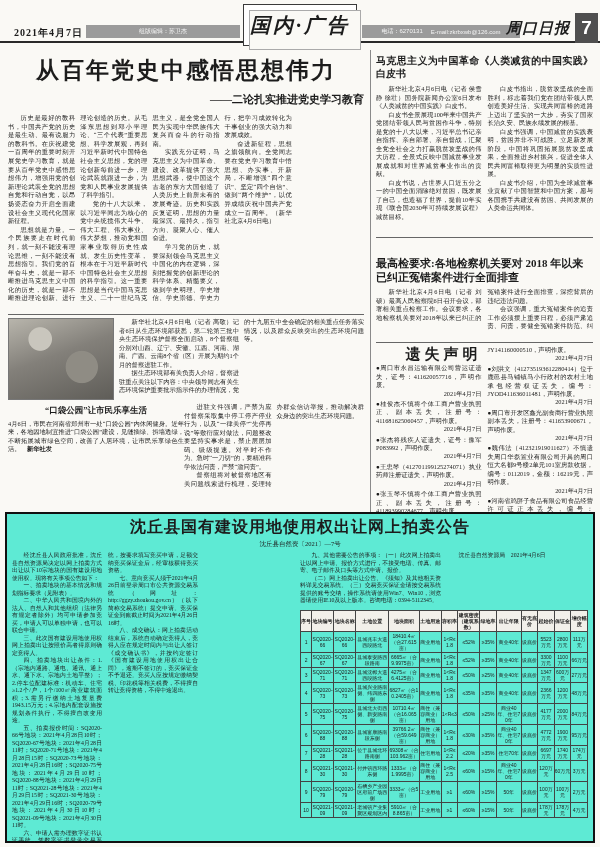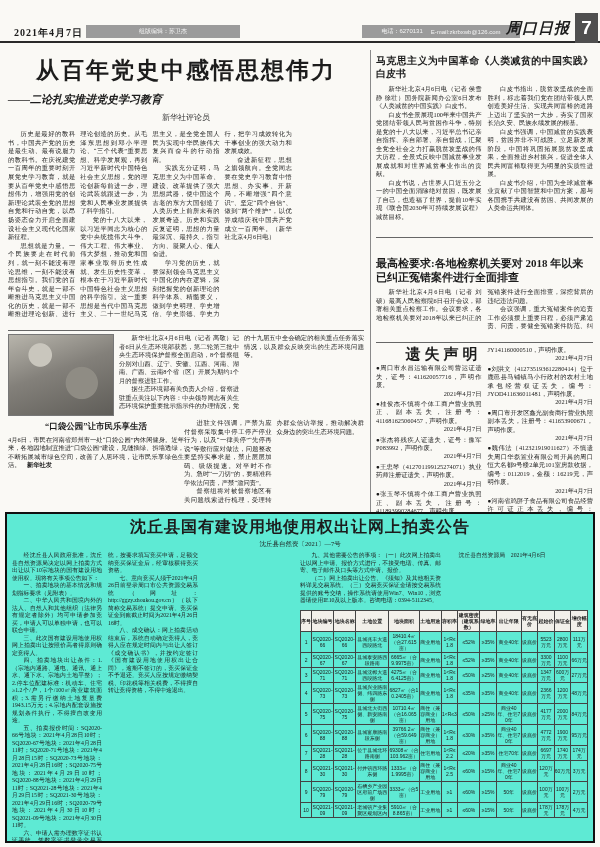--- a/index.html
+++ b/index.html
@@ -18,21 +18,21 @@
   .masthead{position:absolute;right:30px;top:19px;font-size:15px;font-weight:bold;font-style:italic;letter-spacing:1px;}
   .pagebox{position:absolute;right:2px;top:13px;width:23px;height:30px;background:#4f4f4f;color:#fff;display:flex;align-items:center;justify-content:center;font-size:19px;font-weight:bold;font-family:"Liberation Sans",sans-serif;}
   
   .content{display:flex;padding:0 4px;}
   .col-left{width:364px;padding:0 4px;box-sizing:border-box;}
   .vline{width:1px;background:#8a8a8a;margin:4px 2px 0 2px;}
   .col-right{flex:1;padding:0 3px;box-sizing:border-box;}
   p{margin:0;text-indent:2em;text-align:justify;}
   
   .main-title{text-align:center;font-size:23px;font-weight:bold;letter-spacing:2px;margin-top:9px;}
-  .main-sub{text-align:left;font-size:11px;font-weight:bold;font-style:italic;margin-top:6px;}
+  .main-sub{text-align:right;font-size:11px;font-weight:bold;margin-top:6px;}
   .main-byline{text-align:center;font-size:8px;margin-top:5px;color:#333;}
   .main-body{margin-top:7px;height:196px;column-count:5;column-gap:5px;column-fill:auto;font-size:6.3px;line-height:8.6px;overflow:hidden;}
   .hline{border-top:1px solid #666;margin:4px 0 3px 0;}
   
   .eco-head{font-size:12.5px;font-weight:bold;margin:2px 0 4px 50px;letter-spacing:0.5px;}
   .row2{display:flex;gap:5px;}
   .photo{width:106px;height:82px;background:
       radial-gradient(circle at 30% 25%, #c9c6bd 0 12%, transparent 13%),
       radial-gradient(circle at 70% 60%, #8f8c84 0 18%, transparent 19%),
       linear-gradient(160deg,#b8b5ac 0%,#83807a 45%,#5f5d58 100%);
@@ -72,30 +72,32 @@
   <div class="header">
     <div class="header-rule"></div>
     <div class="date">2021年4月7日</div>
     <div class="graybar left">
       <span>组版编辑：苏卫杰</span>
     </div>
     <div class="graybar right">
       <span>电话：6270131</span>
       <span>E-mail:zkrbxwb@126.com</span>
     </div>
+    <div class="section-box">
+      <span class="section-title">国内·广告</span>
+    </div>
     <div class="masthead">周口日报</div>
     <div class="pagebox">7</div>
   </div>
 
   <div class="content">
 
     <div class="col-left">
       <div class="main-title">从百年党史中感悟思想伟力</div>
       <div class="main-sub">——二论扎实推进党史学习教育</div>
-      <div class="main-byline">新华社评论员</div>
       <div class="main-body">
           <p>历史是最好的教科书，中国共产党的历史是最生动、最有说服力的教科书。在庆祝建党一百周年的重要时刻开展党史学习教育，就是要从百年党史中感悟思想伟力，增强用党的创新理论武装全党的思想自觉和行动自觉，以昂扬姿态奋力开启全面建设社会主义现代化国家新征程。</p>
           <p>思想就是力量。一个民族要走在时代前列，就一刻不能没有理论思维，一刻不能没有思想指引。我们党的百年奋斗史，就是一部不断推进马克思主义中国化的历史，就是一部不断推进理论创新、进行理论创造的历史。从毛泽东思想到邓小平理论、“三个代表”重要思想、科学发展观，再到习近平新时代中国特色社会主义思想，党的理论创新每前进一步，理论武装就跟进一步，为党和人民事业发展提供了科学指引。</p>
           <p>党的十八大以来，以习近平同志为核心的党中央统揽伟大斗争、伟大工程、伟大事业、伟大梦想，推动党和国家事业取得历史性成就、发生历史性变革，根本在于习近平新时代中国特色社会主义思想的科学指引。这一重要思想是当代中国马克思主义、二十一世纪马克思主义，是全党全国人民为实现中华民族伟大复兴而奋斗的行动指南。</p>
           <p>实践充分证明，马克思主义为中国革命、建设、改革提供了强大思想武器，使中国这个古老的东方大国创造了人类历史上前所未有的发展奇迹。历史和实践反复证明，思想的力量最深沉、最持久，指引方向、凝聚人心、催人奋进。</p>
           <p>学习党的历史，就要深刻领会马克思主义中国化的内在逻辑，深刻把握党的创新理论的科学体系、精髓要义，做到学史明理、学史增信、学史崇德、学史力行，把学习成效转化为干事创业的强大动力和发展成效。</p>
           <p>奋进新征程，思想之旗领航向。全党同志要在党史学习教育中悟思想、办实事、开新局，不断增强“四个意识”、坚定“四个自信”、做到“两个维护”，以优异成绩庆祝中国共产党成立一百周年。（新华社北京4月6日电）</p>
         </div>
 
       <div class="hline"></div>

